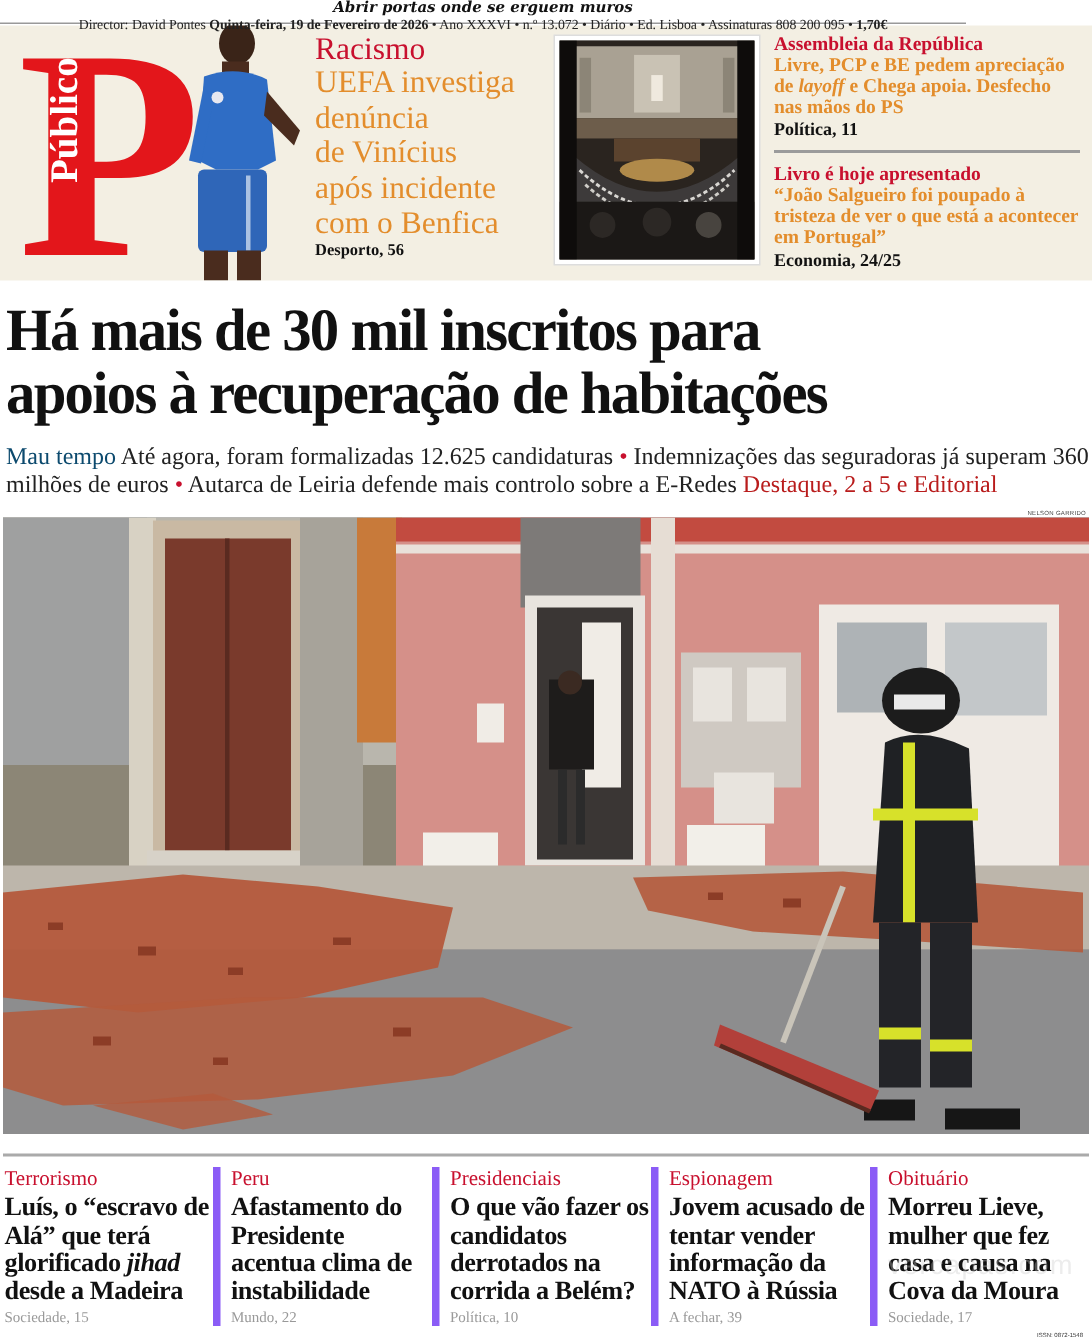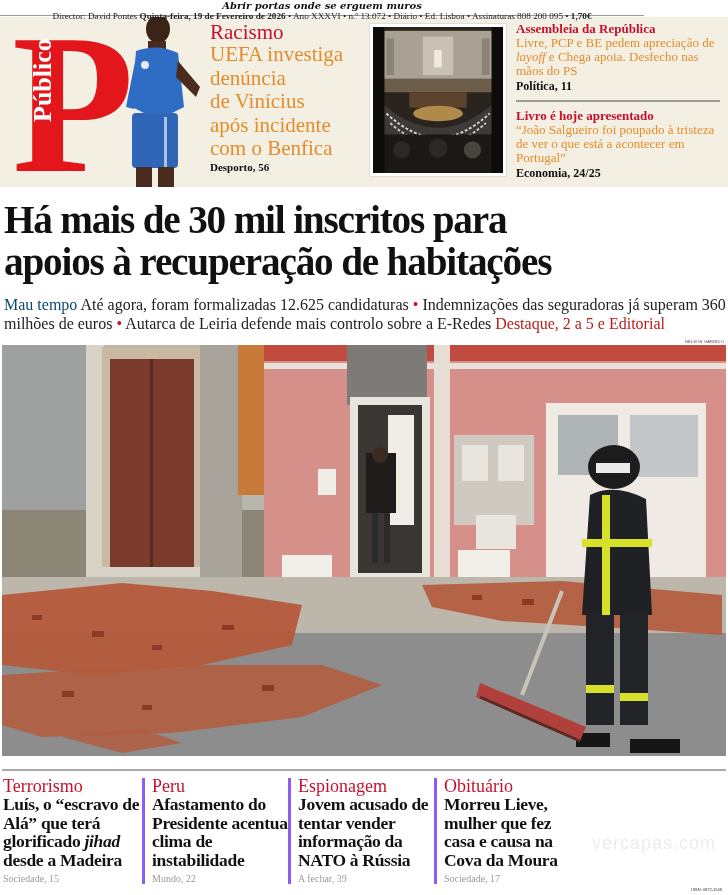--- a/index.html
+++ b/index.html
@@ -19,38 +19,38 @@
   .racismo { position: absolute; left: 210px; top: 4px; width: 160px; }
   .kicker { font-family: "Liberation Serif", serif; color: #c8102e; }
   .racismo .kicker { font-size: 21px; line-height: 22px; }
   .racismo .head { font-family: "Liberation Serif", serif; font-size: 21px; line-height: 23.5px; color: #e38d2c; }
   .ref { font-family: "Liberation Serif", serif; font-weight: bold; font-size: 11px; color: #111; }
 
   .parl-photo { position: absolute; left: 370px; top: 7px; width: 136px; height: 152px; background: #2b2520; border: 3px solid #fff; box-shadow: 0 0 0 1px #ddd; overflow: hidden; }
 
   .side { position: absolute; left: 516px; width: 206px; }
   .side .kicker { font-weight: bold; font-size: 13px; line-height: 15px; }
-  .side .head { font-family: "Liberation Serif", serif; font-weight: normal; font-size: 13px; line-height: 14px; color: #e38d2c; }
+  .side .head { font-family: "Liberation Serif", serif; font-weight: bold; font-size: 13px; line-height: 14px; color: #e38d2c; }
   .side .ref { font-size: 12px; margin-top: 1px; }
   .side-sep { position: absolute; left: 516px; top: 83px; width: 204px; height: 2px; background: #9b9b9b; }
 
   .main-head { position: absolute; left: 4px; top: 199px; width: 720px; font-family: "Liberation Serif", serif; font-weight: bold; font-size: 40px; line-height: 42px; letter-spacing: -1.2px; color: #111; transform: scaleX(0.98); transform-origin: left; }
   .standfirst { position: absolute; left: 4px; top: 295px; width: 722px; font-family: "Liberation Serif", serif; font-size: 16px; line-height: 19px; color: #222; }
   .standfirst .k { color: #0c4a6e; font-weight: normal; }
   .standfirst .dot { color: #c8102e; }
   .standfirst .grey { color: #b91c1c; }
 
   .credit { position: absolute; right: 4px; top: 339px; font-family: "Liberation Sans", sans-serif; font-size: 4px; color: #444; letter-spacing: 0.2px; }
   .main-photo { position: absolute; left: 2px; top: 345px; width: 724px; height: 411px; overflow: hidden; background: #8a8a88; }
 
   .bottom-rule { position: absolute; left: 2px; top: 769px; width: 724px; height: 2px; background: #aaa; }
   .briefs { position: absolute; left: 0; top: 778px; width: 728px; display: flex; }
   .brief { flex: 0 0 auto; padding-left: 3px; }
-  .brief + .brief { border-left: 3px solid #8b5cf6; padding-left: 7px; }
-  .brief .kicker { font-size: 18px; line-height: 17px; }
+  .brief + .brief { border-left: 5px solid #8b5cf6; padding-left: 7px; }
+  .brief .kicker { font-size: 14px; line-height: 17px; }
   .brief .head { font-family: "Liberation Serif", serif; font-weight: bold; font-size: 17.5px; line-height: 18.5px; color: #111; letter-spacing: -0.3px; }
   .brief .head i { font-style: italic; }
   .brief .sec { font-family: "Liberation Serif", serif; font-size: 10px; color: #999; margin-top: 4px; }
   .issn { position: absolute; right: 6px; top: 887px; font-family: "Liberation Sans", sans-serif; font-size: 4px; color: #333; }
   .watermark { position: absolute; left: 592px; top: 833px; font-family: "Liberation Sans", sans-serif; font-size: 18px; color: rgba(200,200,200,0.35); letter-spacing: 1px; }
 </style>
 </head>
 <body>
 
 <div class="topbar">
@@ -218,20 +218,25 @@
     <div class="kicker">Terrorismo</div>
     <div class="head"><span>Luís, o “escravo de Alá” que terá glorificado </span><i>jihad</i><span> desde a Madeira</span></div>
     <div class="sec">Sociedade, 15</div>
   </div>
   <div class="brief" style="width:146px">
     <div class="kicker">Peru</div>
     <div class="head">Afastamento do Presidente acentua clima de instabilidade</div>
     <div class="sec">Mundo, 22</div>
   </div>
   <div class="brief" style="width:146px">
+    <div class="kicker">Presidenciais</div>
+    <div class="head">O que vão fazer os candidatos derrotados na corrida a Belém?</div>
+    <div class="sec">Política, 10</div>
+  </div>
+  <div class="brief" style="width:146px">
     <div class="kicker">Espionagem</div>
     <div class="head">Jovem acusado de tentar vender informação da NATO à Rússia</div>
     <div class="sec">A fechar, 39</div>
   </div>
   <div class="brief" style="width:148px">
     <div class="kicker">Obituário</div>
     <div class="head">Morreu Lieve, mulher que fez casa e causa na Cova da Moura</div>
     <div class="sec">Sociedade, 17</div>
   </div>
 </div>

